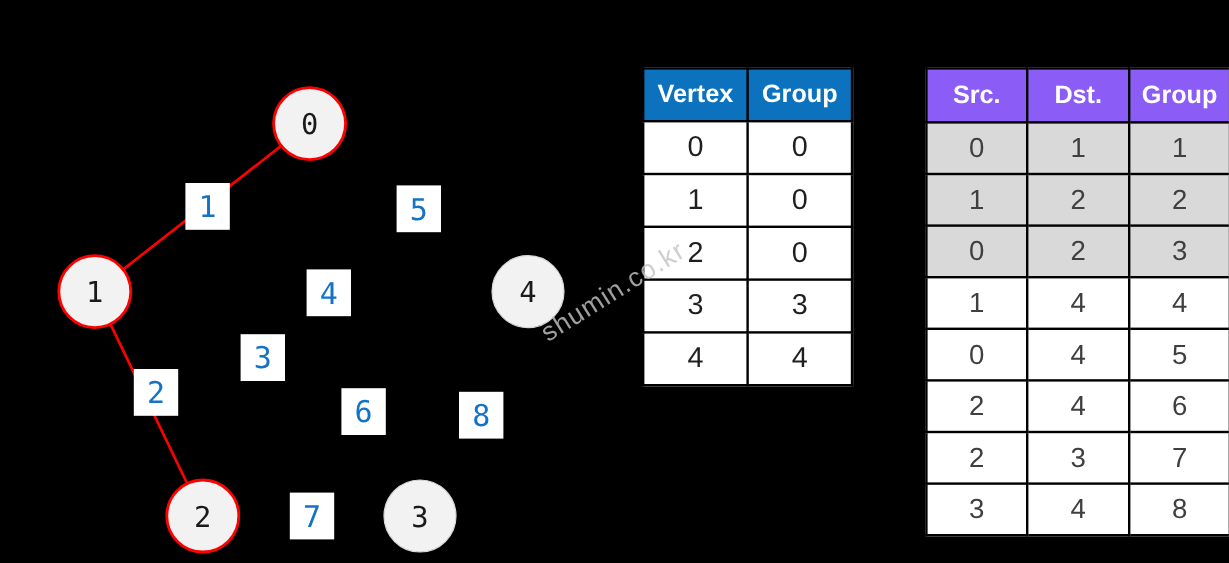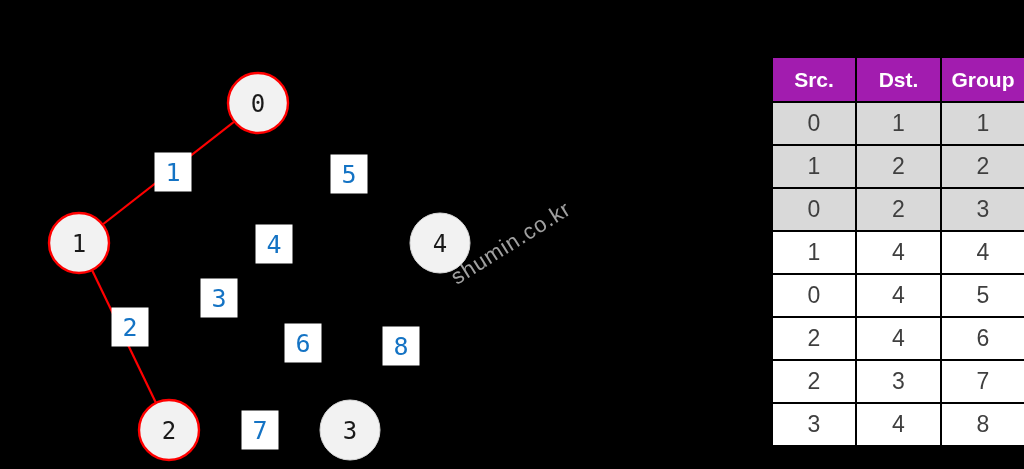--- a/index.html
+++ b/index.html
@@ -61,21 +61,21 @@
     background: #0c72be;
     color: #ffffff;
     font-size: 21px;
     font-weight: bold;
   }
   td.red-val { color: #f8211d; }
   table.edge-table { left: 771px; top: 56px; width: 253px; }
   table.edge-table th { height: 43px; }
   table.edge-table td { height: 41px; font-size: 23px; color: #3f3f3f; }
   table.edge-table th {
-    background: #a21caf;
+    background: #8b5cf6;
     color: #ffffff;
     font-size: 21px;
     font-weight: bold;
   }
   table.edge-table col.c1 { width: 84px; }
   table.edge-table col.c2 { width: 85px; }
   table.edge-table col.c3 { width: 84px; }
   tr.gray-row td { background: #d9d9d9; }
   
   .watermark {
@@ -155,20 +155,50 @@
     <g>
       <circle class="node-circle" cx="350" cy="430" r="30"></circle>
       <text class="node-label" x="350" y="439">3</text>
     </g>
     <g>
       <circle class="node-circle" cx="440" cy="243" r="30"></circle>
       <text class="node-label" x="440" y="252">4</text>
     </g>
   </svg>
 
+  <table class="data-table vertex-table">
+    <thead>
+      <tr>
+        <th>Vertex</th>
+        <th>Group</th>
+      </tr>
+    </thead>
+    <tbody>
+      <tr>
+        <td>0</td>
+        <td class="red-val">0</td>
+      </tr>
+      <tr>
+        <td>1</td>
+        <td class="red-val">0</td>
+      </tr>
+      <tr>
+        <td>2</td>
+        <td class="red-val">0</td>
+      </tr>
+      <tr>
+        <td>3</td>
+        <td>3</td>
+      </tr>
+      <tr>
+        <td>4</td>
+        <td>4</td>
+      </tr>
+    </tbody>
+  </table>
 
   <table class="data-table edge-table">
     <colgroup>
         <col class="c1">
         <col class="c2">
         <col class="c3">
       </colgroup>
     <thead>
       <tr>
         <th>Src.</th>

